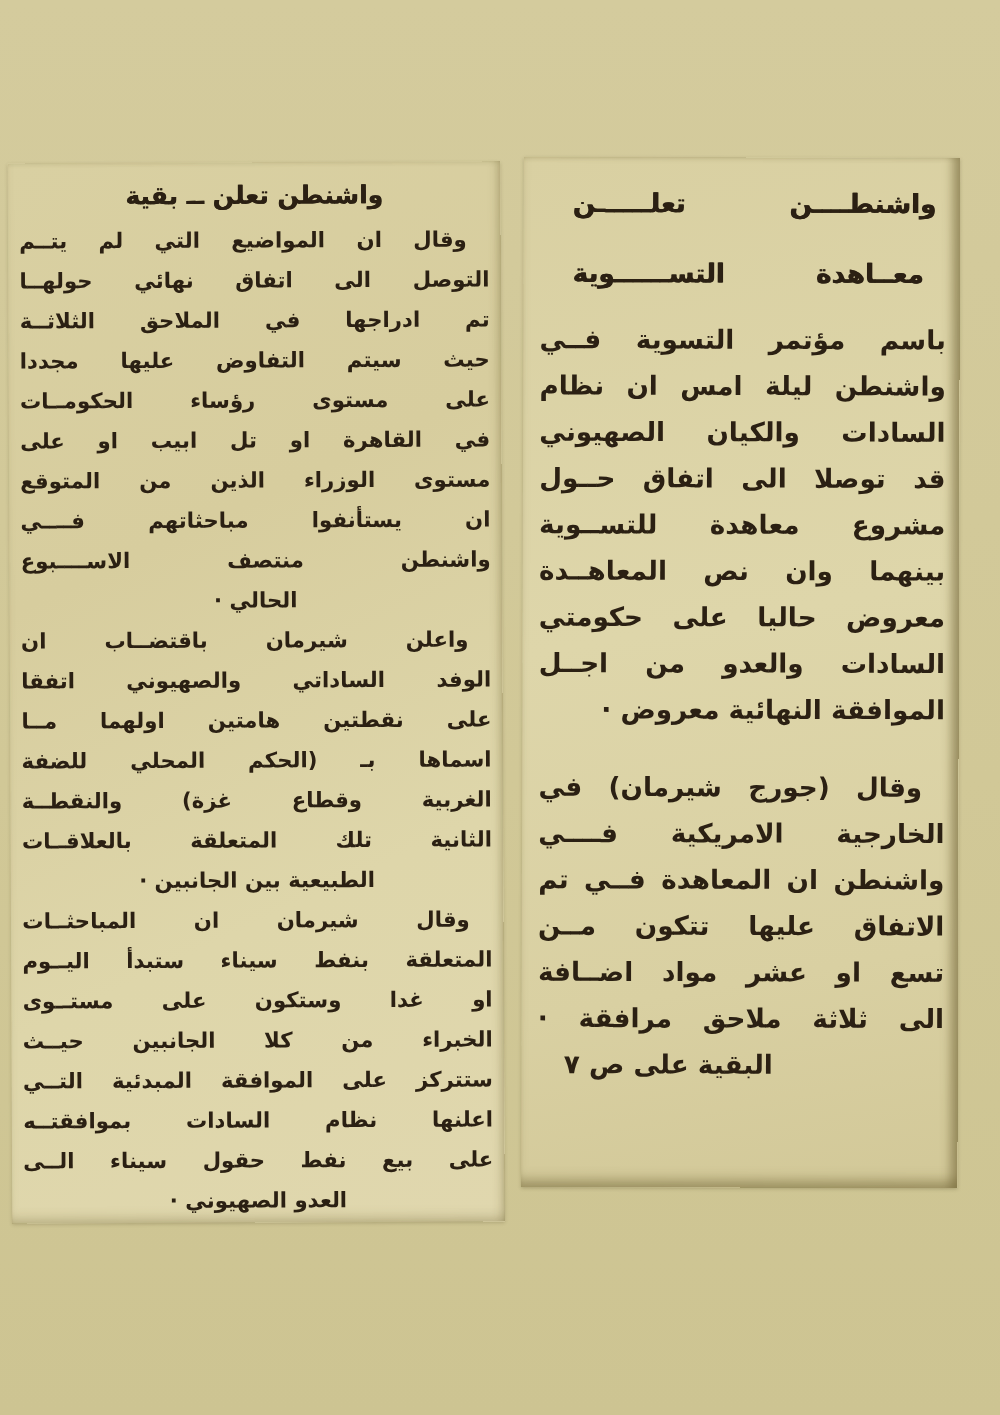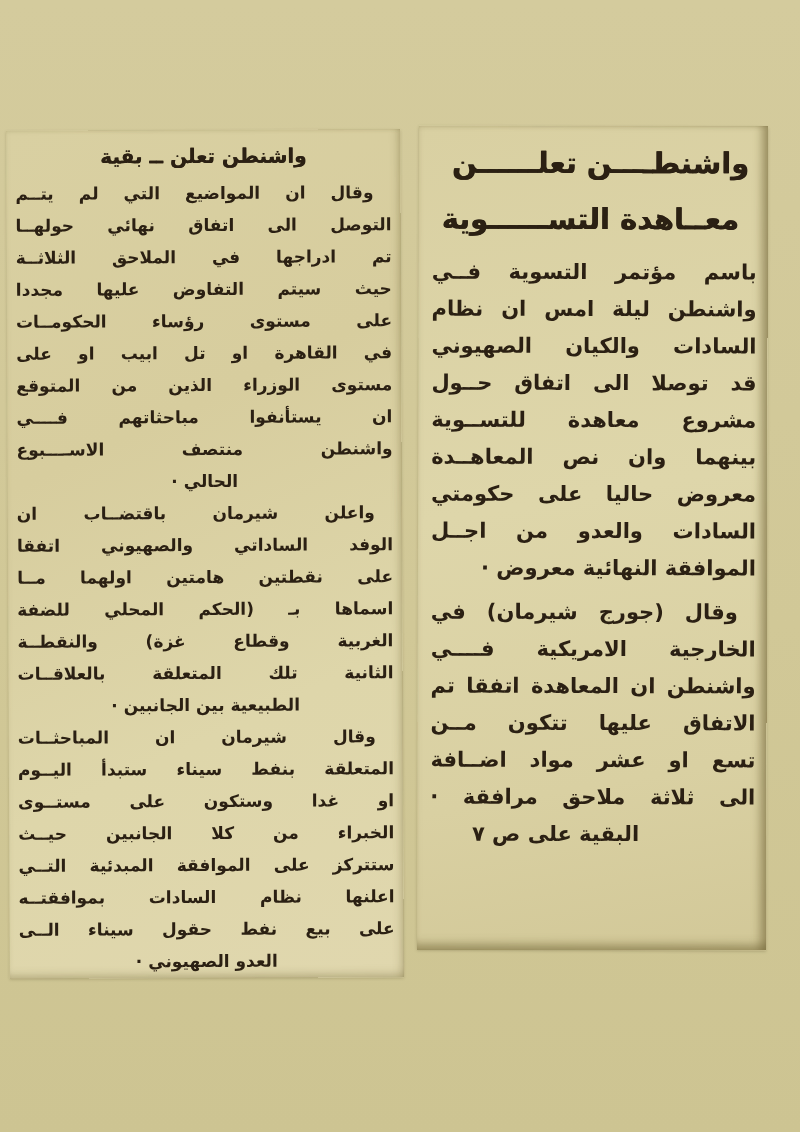--- a/index.html
+++ b/index.html
@@ -32,21 +32,21 @@
       var(--paper, #d9d0a2) 78%, #d2c898 100%);
     box-shadow:
       inset -10px 0 8px -4px rgba(112, 99, 52, 0.55),
       inset 0 -11px 9px -5px rgba(112, 99, 52, 0.5),
       inset 0 2px 4px -2px rgba(112, 99, 52, 0.25),
       0 1px 3px rgba(60, 50, 20, 0.25);
     transform: rotate(0.15deg);
     padding: 9px 11px 0 13px;
   }
   .headline {
-    font-size: 29px;
+    font-size: 21px;
     line-height: 56px;
     text-shadow: 0.6px 0 0 currentColor;
     white-space: nowrap;
   }
   .headline .hline { text-align: justify; text-align-last: justify; }
   .headline .hl1 { padding: 0 8px 0 26px; }
   .headline .hl2 { padding: 0 18px 0 26px; }
   .clip-main .bodytext {
     margin-top: 7px;
     font-size: 21px;
@@ -79,23 +79,23 @@
   }
   
   .line {
     text-align: justify;
     text-align-last: justify;
     white-space: nowrap;
   }
   .line.first { padding-right: 18px; }
   .line.end { text-align-last: start; }
   .line.end-mid { text-align-last: center; }
-  .line.para-gap { margin-top: 7px; }
+  .line.para-gap { margin-top: 25px; }
   .note {
-    text-align: right;
+    text-align: center;
     padding-right: 116px;
     white-space: nowrap;
   }
 </style>
 </head>
 <body>
 
 <div class="canvas">
 
   <article class="clipping clip-main" lang="ar" dir="rtl">
@@ -108,21 +108,21 @@
       <div class="line">واشنطن ليلة امس ان نظام</div>
       <div class="line">السادات والكيان الصهيوني</div>
       <div class="line">قد توصلا الى اتفاق حــول</div>
       <div class="line">مشروع معاهدة للتســوية</div>
       <div class="line">بينهما وان نص المعاهــدة</div>
       <div class="line">معروض حاليا على حكومتي</div>
       <div class="line">السادات والعدو من اجــل</div>
       <div class="line end">الموافقة النهائية معروض ·</div>
       <div class="line first para-gap">وقال (جورج شيرمان) في</div>
       <div class="line">الخارجية الامريكية فــــي</div>
-      <div class="line">واشنطن ان المعاهدة اتفقا تم</div>
+      <div class="line">واشنطن ان المعاهدة فــي تم</div>
       <div class="line">الاتفاق عليها تتكون مــن</div>
       <div class="line">تسع او عشر مواد اضــافة</div>
       <div class="line">الى ثلاثة ملاحق مرافقة ·</div>
       <div class="note">البقية على ص ٧</div>
     </div>
   </article>
 
   <article class="clipping clip-cont" lang="ar" dir="rtl">
     <div class="cont-header">واشنطن تعلن ــ بقية</div>
     <div class="bodytext">

